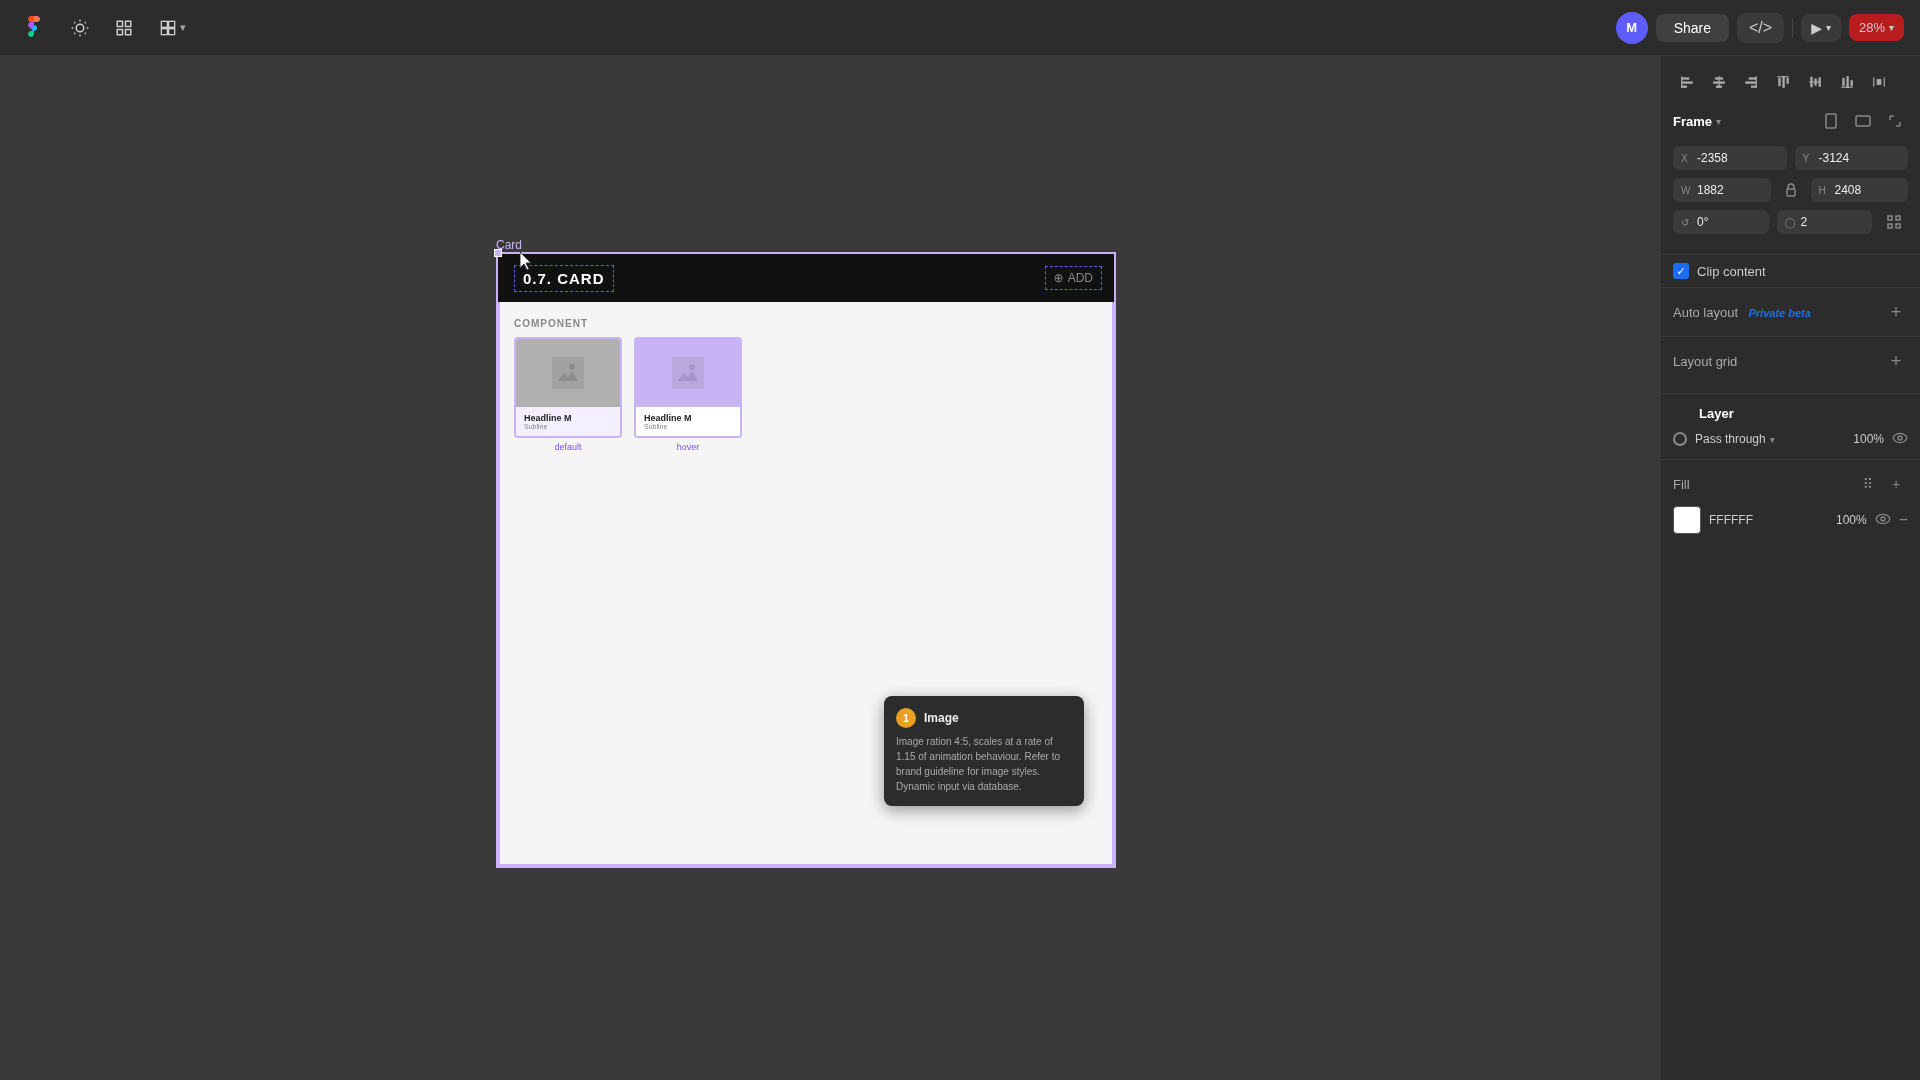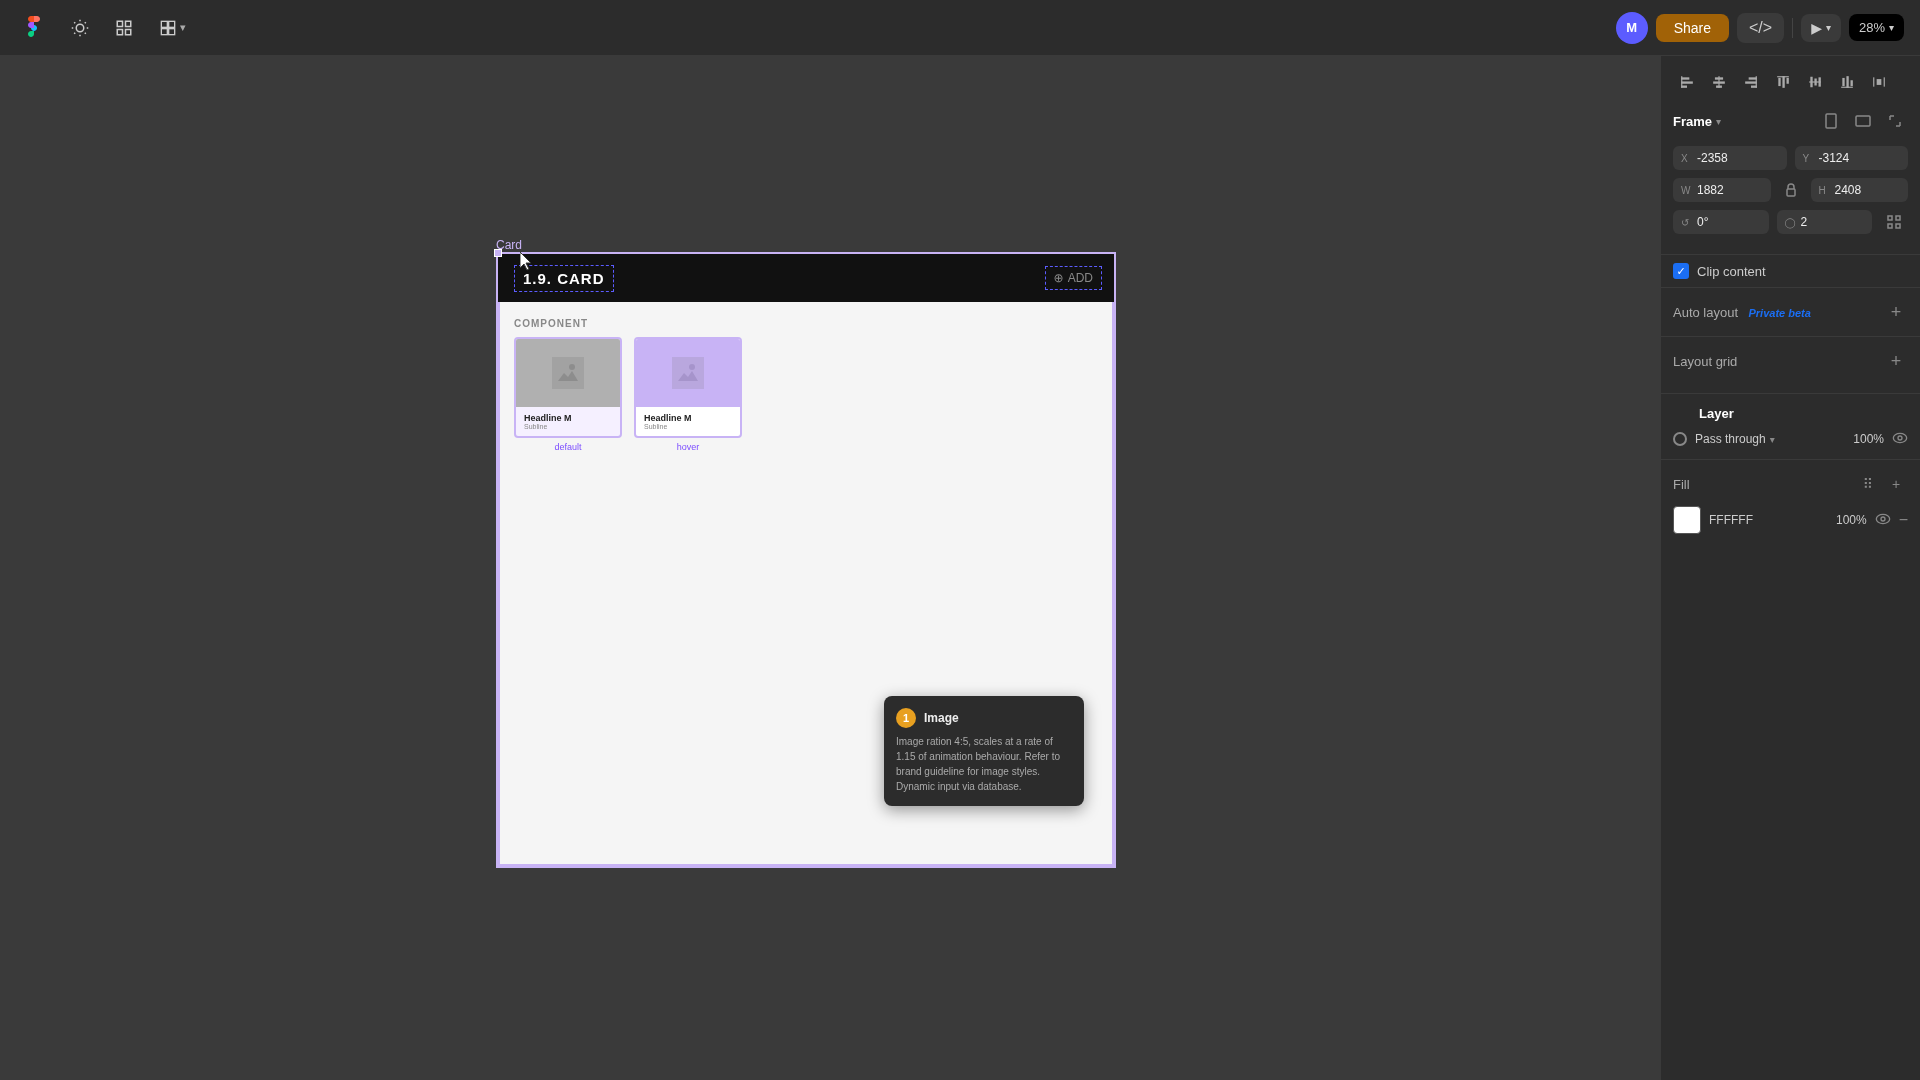--- a/index.html
+++ b/index.html
@@ -34,21 +34,21 @@
     .avatar {
       width: 32px; height: 32px;
       border-radius: 50%;
       background: #5c5cff;
       display: flex; align-items: center; justify-content: center;
       color: white; font-size: 13px; font-weight: 600;
       cursor: pointer;
     }
 
     .share-btn {
-      background: #a16207;
+      background: #404040;
       color: white;
       border: none;
       border-radius: 8px;
       padding: 6px 18px;
       font-size: 14px;
       font-weight: 500;
       cursor: pointer;
       text-align: right;
     }
 
@@ -68,21 +68,21 @@
       border: none;
       border-radius: 8px;
       padding: 6px 10px;
       color: #ccc;
       font-size: 14px;
       cursor: pointer;
       display: flex; align-items: center; gap: 4px;
     }
 
     .zoom-btn {
-      background: #000000;
+      background: #b91c1c;
       border: none;
       border-radius: 8px;
       padding: 6px 10px;
       color: #ccc;
       font-size: 13px;
       cursor: pointer;
       display: flex; align-items: center; gap: 4px;
     }
 
     
@@ -526,21 +526,21 @@
       <svg width="16" height="20" viewBox="0 0 16 20" fill="none">
         <path d="M0 0L0 16L4 12L7 18L9 17L6 11L11 11Z" fill="white" stroke="#333" stroke-width="1"></path>
       </svg>
     </div>
 
     <div class="frame-container">
 
       <div class="frame-selection-outline"></div>
 
       <div class="frame-header">
-        <div class="frame-header-title">1.9. CARD</div>
+        <div class="frame-header-title">0.7. CARD</div>
         <div class="frame-header-link">
           <span>⊕</span>
           <span> ADD</span>
         </div>
       </div>
 
       <div class="section-label">COMPONENT</div>
 
       <div class="component-area">
 

